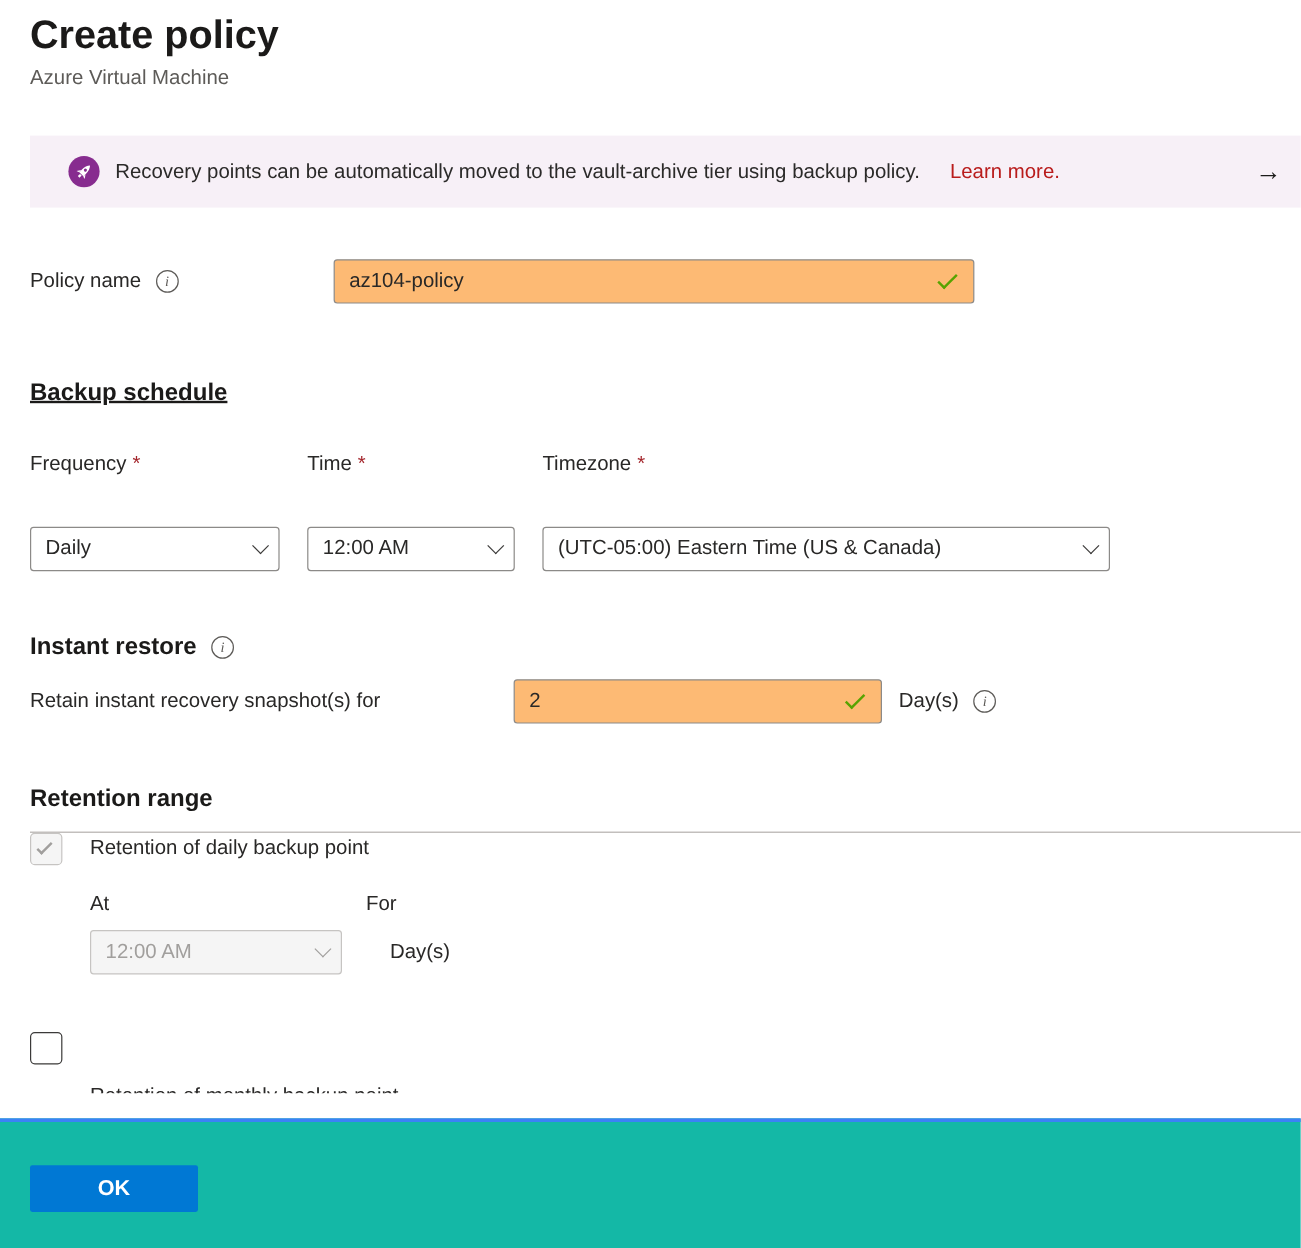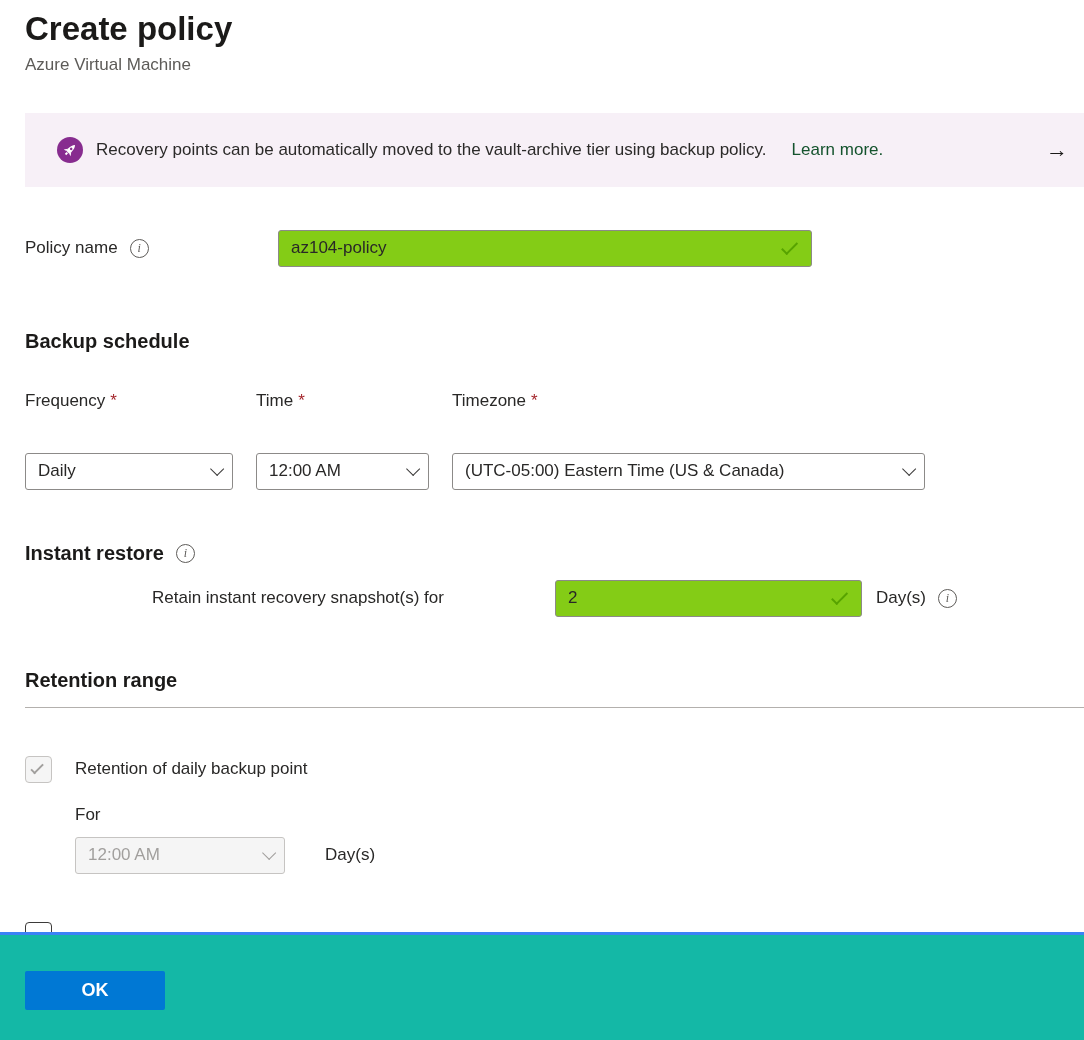--- a/index.html
+++ b/index.html
@@ -9,42 +9,42 @@
     background:#ffffff; color:#292827; overflow:hidden; position:relative;
   }
   .page { padding-left:25px; }
 
   
   .title { margin-top:8px; font-size:33px; font-weight:600; color:#1b1a19; line-height:1.3; }
   .subtitle { margin-top:4px; font-size:17px; color:#5d5b58; }
 
   
   .banner {
-    margin-top:38px; margin-right:0; height:74px; background:#F7F0F7;
+    margin-top:38px; margin-right:0; height:60px; background:#F7F0F7;
     display:flex; align-items:center; padding:0 16px 0 32px;
   }
   .banner-icon {
     width:26px; height:26px; border-radius:50%; background:#872C8F;
     display:flex; align-items:center; justify-content:center; flex:0 0 auto;
   }
   .banner-text { margin-left:13px; font-size:17px; color:#2b2a29; }
-  .banner-link { margin-left:5px; font-size:17px; color:#14532d; cursor:pointer;padding-left:20px; }
+  .banner-link { margin-left:5px; font-size:17px; color:#b91c1c; cursor:pointer;padding-left:20px; }
   .banner-arrow { margin-left:auto; font-size:22px; color:#1b1a19; cursor:pointer; line-height:1; }
 
   
   .row { display:flex; align-items:center; }
   .label17 { font-size:17px; color:#292827; }
   .required { color:#A4262C; margin-left:5px; font-size:17px; }
   .info-icon {
     width:19px; height:19px; border:1px solid #5d5b58; border-radius:50%;
     color:#5d5b58; font-size:12px; line-height:17px; text-align:center;
     display:inline-block; font-family:"Liberation Serif", serif; font-style:italic;
   }
   .textbox {
-    height:37px; border:1px solid #8c8a88; border-radius:3px; background:#84cc16;
+    height:37px; border:1px solid #8c8a88; border-radius:3px; background:#fdba74;
     display:flex; align-items:center; padding:0 12px;
   }
   .textbox input {
     border:none; outline:none; flex:1; font:inherit; font-size:17px; color:#292827;
     background:transparent; min-width:0;
   }
   .check-green {
     width:16px; height:8px; border-left:2px solid #57A300; border-bottom:2px solid #57A300;
     transform:rotate(-45deg) translateY(-2px); flex:0 0 auto; margin-left:8px;
   }
@@ -125,21 +125,21 @@
     <div class="row" style="width:253px; gap:12px;">
       <span class="label17">Policy name</span>
       <span class="info-icon">i</span>
     </div>
     <div class="textbox" style="width:534px;">
       <input type="text" value="az104-policy" style="">
       <span class="check-green"></span>
     </div>
   </div>
 
-  <div class="section-h" style="margin-top:63px;">Backup schedule</div>
+  <div class="section-h" style="margin-top:63px;text-decoration:underline;">Backup schedule</div>
 
   <div class="sched">
     <div class="col" style="width:208px;">
       <div class="col-label">
         <span class="label17">Frequency</span>
         <span class="required">*</span>
       </div>
       <div class="dropdown">
         <span>Daily</span>
         <span class="chevron"></span>
@@ -165,41 +165,42 @@
         <span class="chevron"></span>
       </div>
     </div>
   </div>
 
   <div class="row" style="margin-top:52px; gap:12px;">
     <span class="section-h">Instant restore</span>
     <span class="info-icon">i</span>
   </div>
 
-  <div class="row" style="margin-top:15px;justify-content:center;">
+  <div class="row" style="margin-top:15px;">
     <span class="label17" style="width:403px;">Retain instant recovery snapshot(s) for</span>
     <div class="textbox" style="width:307px;">
       <input type="text" value="2" style="">
       <span class="check-green"></span>
     </div>
     <span class="label17" style="margin-left:14px;">Day(s)</span>
     <span class="info-icon" style="margin-left:12px;">i</span>
   </div>
 
   <div class="section-h" style="margin-top:52px;">Retention range</div>
   <div class="divider"></div>
 
-  <div class="row" style="margin-top:48px; gap:23px;">
+  <div class="row" style="gap:23px;">
     <span class="checkbox disabled">
       <span class="check-gray"></span>
     </span>
     <span class="label17">Retention of daily backup point</span>
   </div>
 
   <div class="row" style="margin-top:22px; margin-left:50px;">
+    <span class="label17" style="width:230px;">At</span>
     <span class="label17">For</span>
   </div>
   <div class="row" style="margin-top:12px; margin-left:50px;">
     <div class="dropdown disabled" style="width:210px; margin-right:20px;">
       <span>12:00 AM</span>
       <span class="chevron"></span>
     </div>
     <span class="label17" style="margin-left:20px;">Day(s)</span>
   </div>
 

